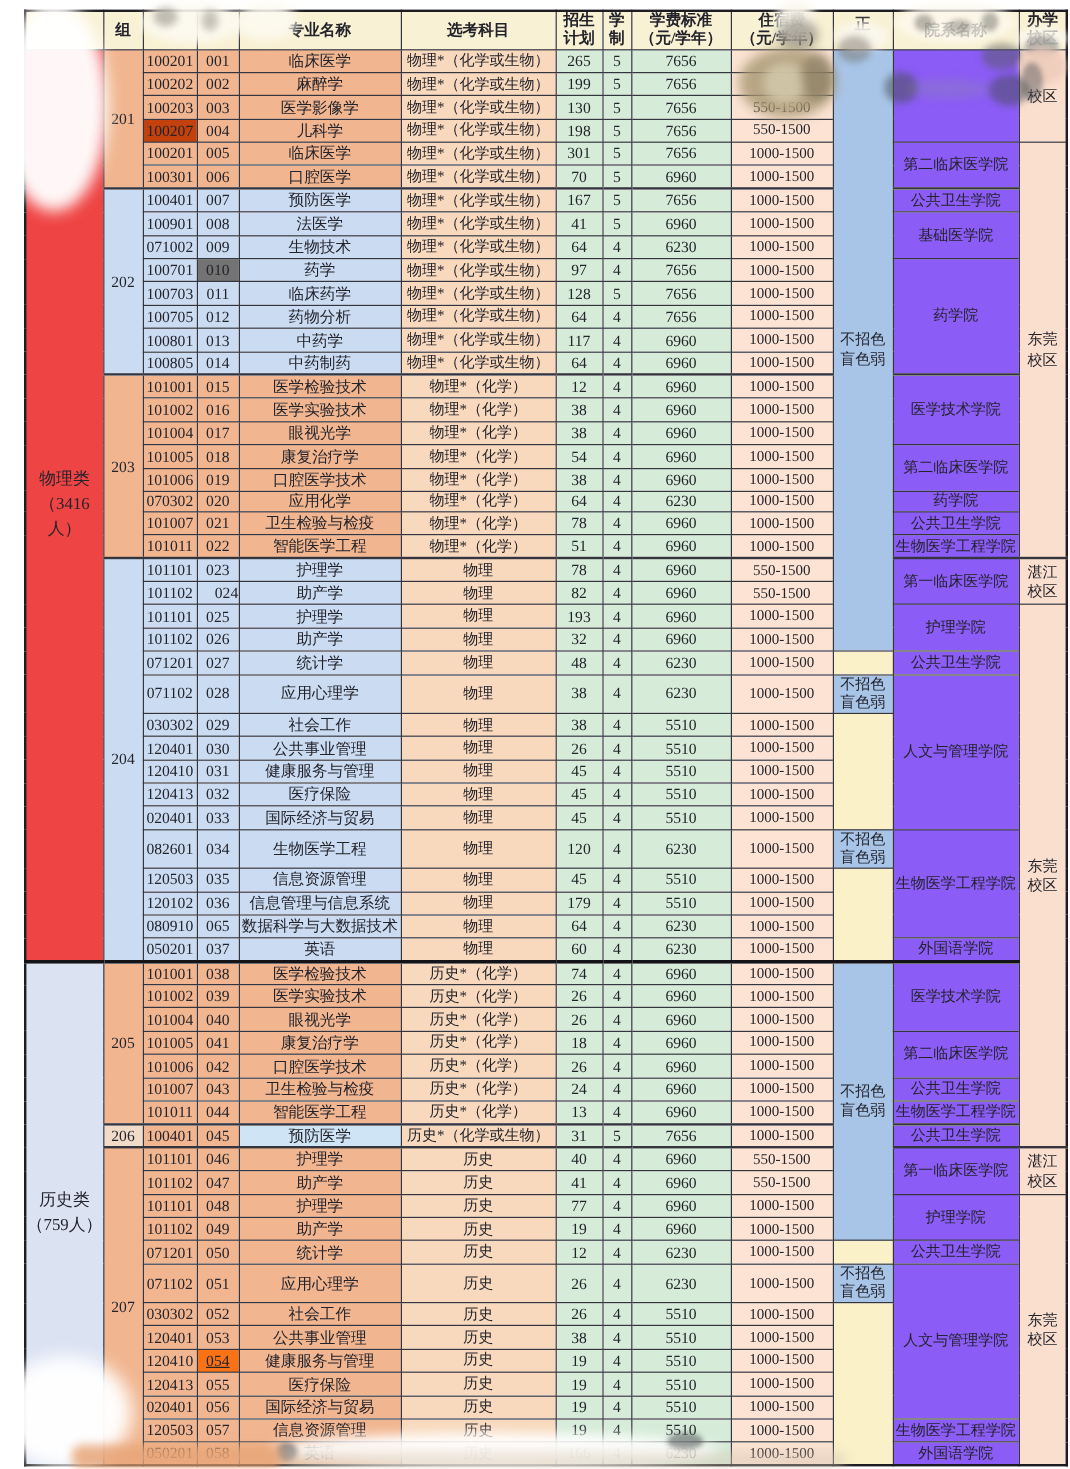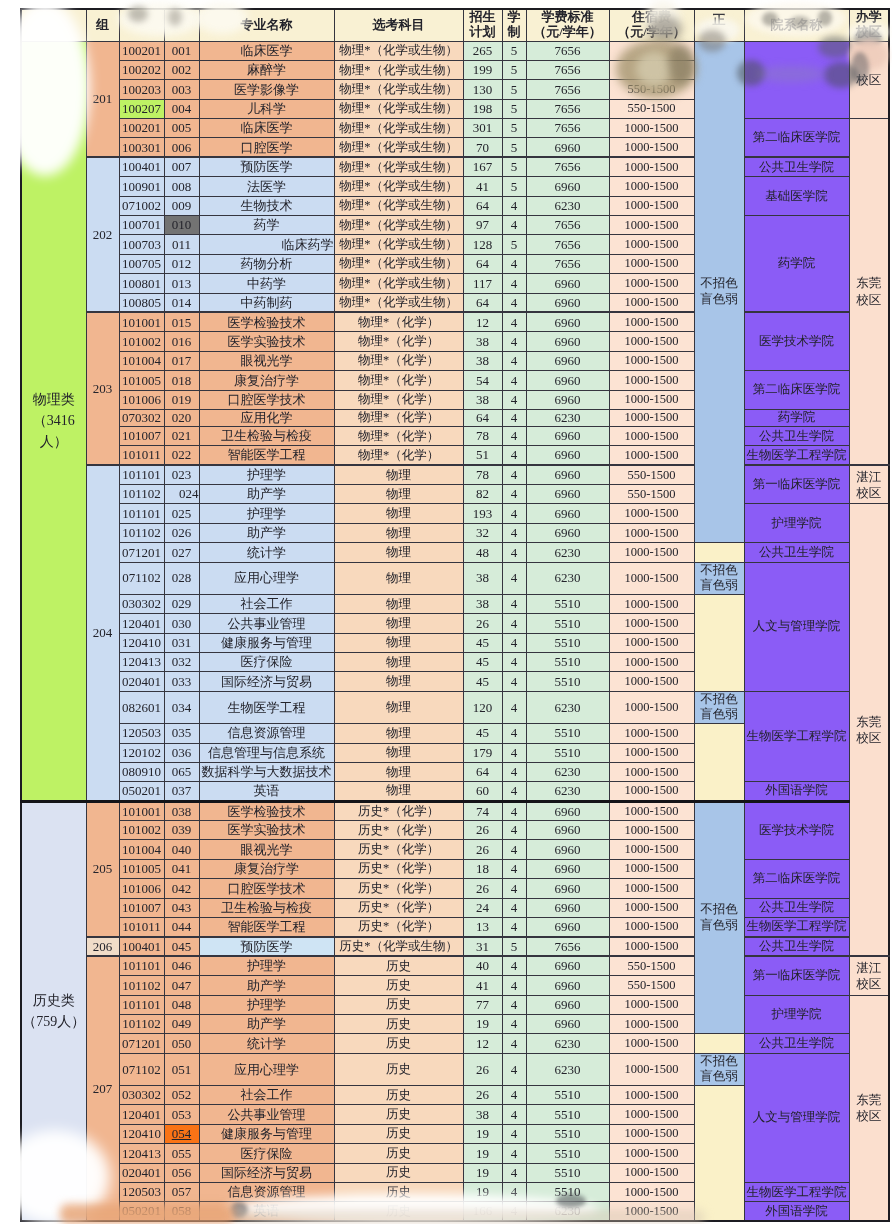--- a/index.html
+++ b/index.html
@@ -6,21 +6,21 @@
   .stage{position:relative;width:892px;height:1224px;background:#ffffff;overflow:hidden;
          font-family:"Liberation Serif","DejaVu Serif",serif;color:#23232b;}
   table{position:absolute;left:20px;top:8px;border-collapse:collapse;table-layout:fixed;
         border:2px solid #1c1c22;}
   th,td{border:1px solid #35353f;padding:0;text-align:center;vertical-align:middle;
         overflow:hidden;white-space:pre-line;}
   thead tr{height:32px;}
   th{background:#f9f1d3;font-weight:bold;font-size:13px;line-height:1.15;}
   td{font-size:13px;line-height:1.05;}
   .kelei{font-size:14px;line-height:1.5;}
-  .phys{background:#bef264;}
+  .phys{background:#ef4444;}
   .hist{background:#dbe2f2;}
   .grp{font-size:13px;}
   .nm{font-size:13px;white-space:nowrap;}
   .subj{background:#f8d9bd;font-size:12.5px;white-space:nowrap;}
   .grn{background:#d6ecd9;}
   .pnk{background:#fce3d3;font-size:12.5px;}
   .health-blue{background:#a8c5e8;font-size:12.5px;line-height:1.25;}
   .health-yellow{background:#faf1c8;}
   .col{background:#8b5cf6;font-size:12.5px;white-space:nowrap;}
   .camp{background:#fbdfce;font-size:12.5px;line-height:1.3;}
@@ -99,21 +99,21 @@
           <td style="background: rgb(241, 182, 144);">100203</td>
           <td style="background: rgb(241, 182, 144);">003</td>
           <td class="nm" style="background: rgb(241, 182, 144);">医学影像学</td>
           <td class="subj">物理*（化学或生物）</td>
           <td class="grn">130</td>
           <td class="grn">5</td>
           <td class="grn">7656</td>
           <td class="pnk">550-1500</td>
         </tr>
         <tr style="height: 19.4px;">
-          <td style="background: #bef264;">100207</td>
+          <td style="background: #c2410c;">100207</td>
           <td style="background: rgb(241, 182, 144);">004</td>
           <td class="nm" style="background: rgb(241, 182, 144);">儿科学</td>
           <td class="subj">物理*（化学或生物）</td>
           <td class="grn">198</td>
           <td class="grn">5</td>
           <td class="grn">7656</td>
           <td class="pnk">550-1500</td>
         </tr>
         <tr style="height: 19.4px;">
           <td style="background: rgb(241, 182, 144);">100201</td>
@@ -178,21 +178,21 @@
           <td class="subj">物理*（化学或生物）</td>
           <td class="grn">97</td>
           <td class="grn">4</td>
           <td class="grn">7656</td>
           <td class="pnk">1000-1500</td>
           <td class="col" rowspan="5">药学院</td>
         </tr>
         <tr style="height: 19.4px;">
           <td style="background: rgb(203, 220, 242);">100703</td>
           <td style="background: rgb(203, 220, 242);">011</td>
-          <td class="nm" style="background: rgb(203, 220, 242); text-align: right;">临床药学</td>
+          <td class="nm" style="background: rgb(203, 220, 242);">临床药学</td>
           <td class="subj">物理*（化学或生物）</td>
           <td class="grn">128</td>
           <td class="grn">5</td>
           <td class="grn">7656</td>
           <td class="pnk">1000-1500</td>
         </tr>
         <tr style="height: 19.4px;">
           <td style="background: rgb(203, 220, 242);">100705</td>
           <td style="background: rgb(203, 220, 242);">012</td>
           <td class="nm" style="background: rgb(203, 220, 242);">药物分析</td>

